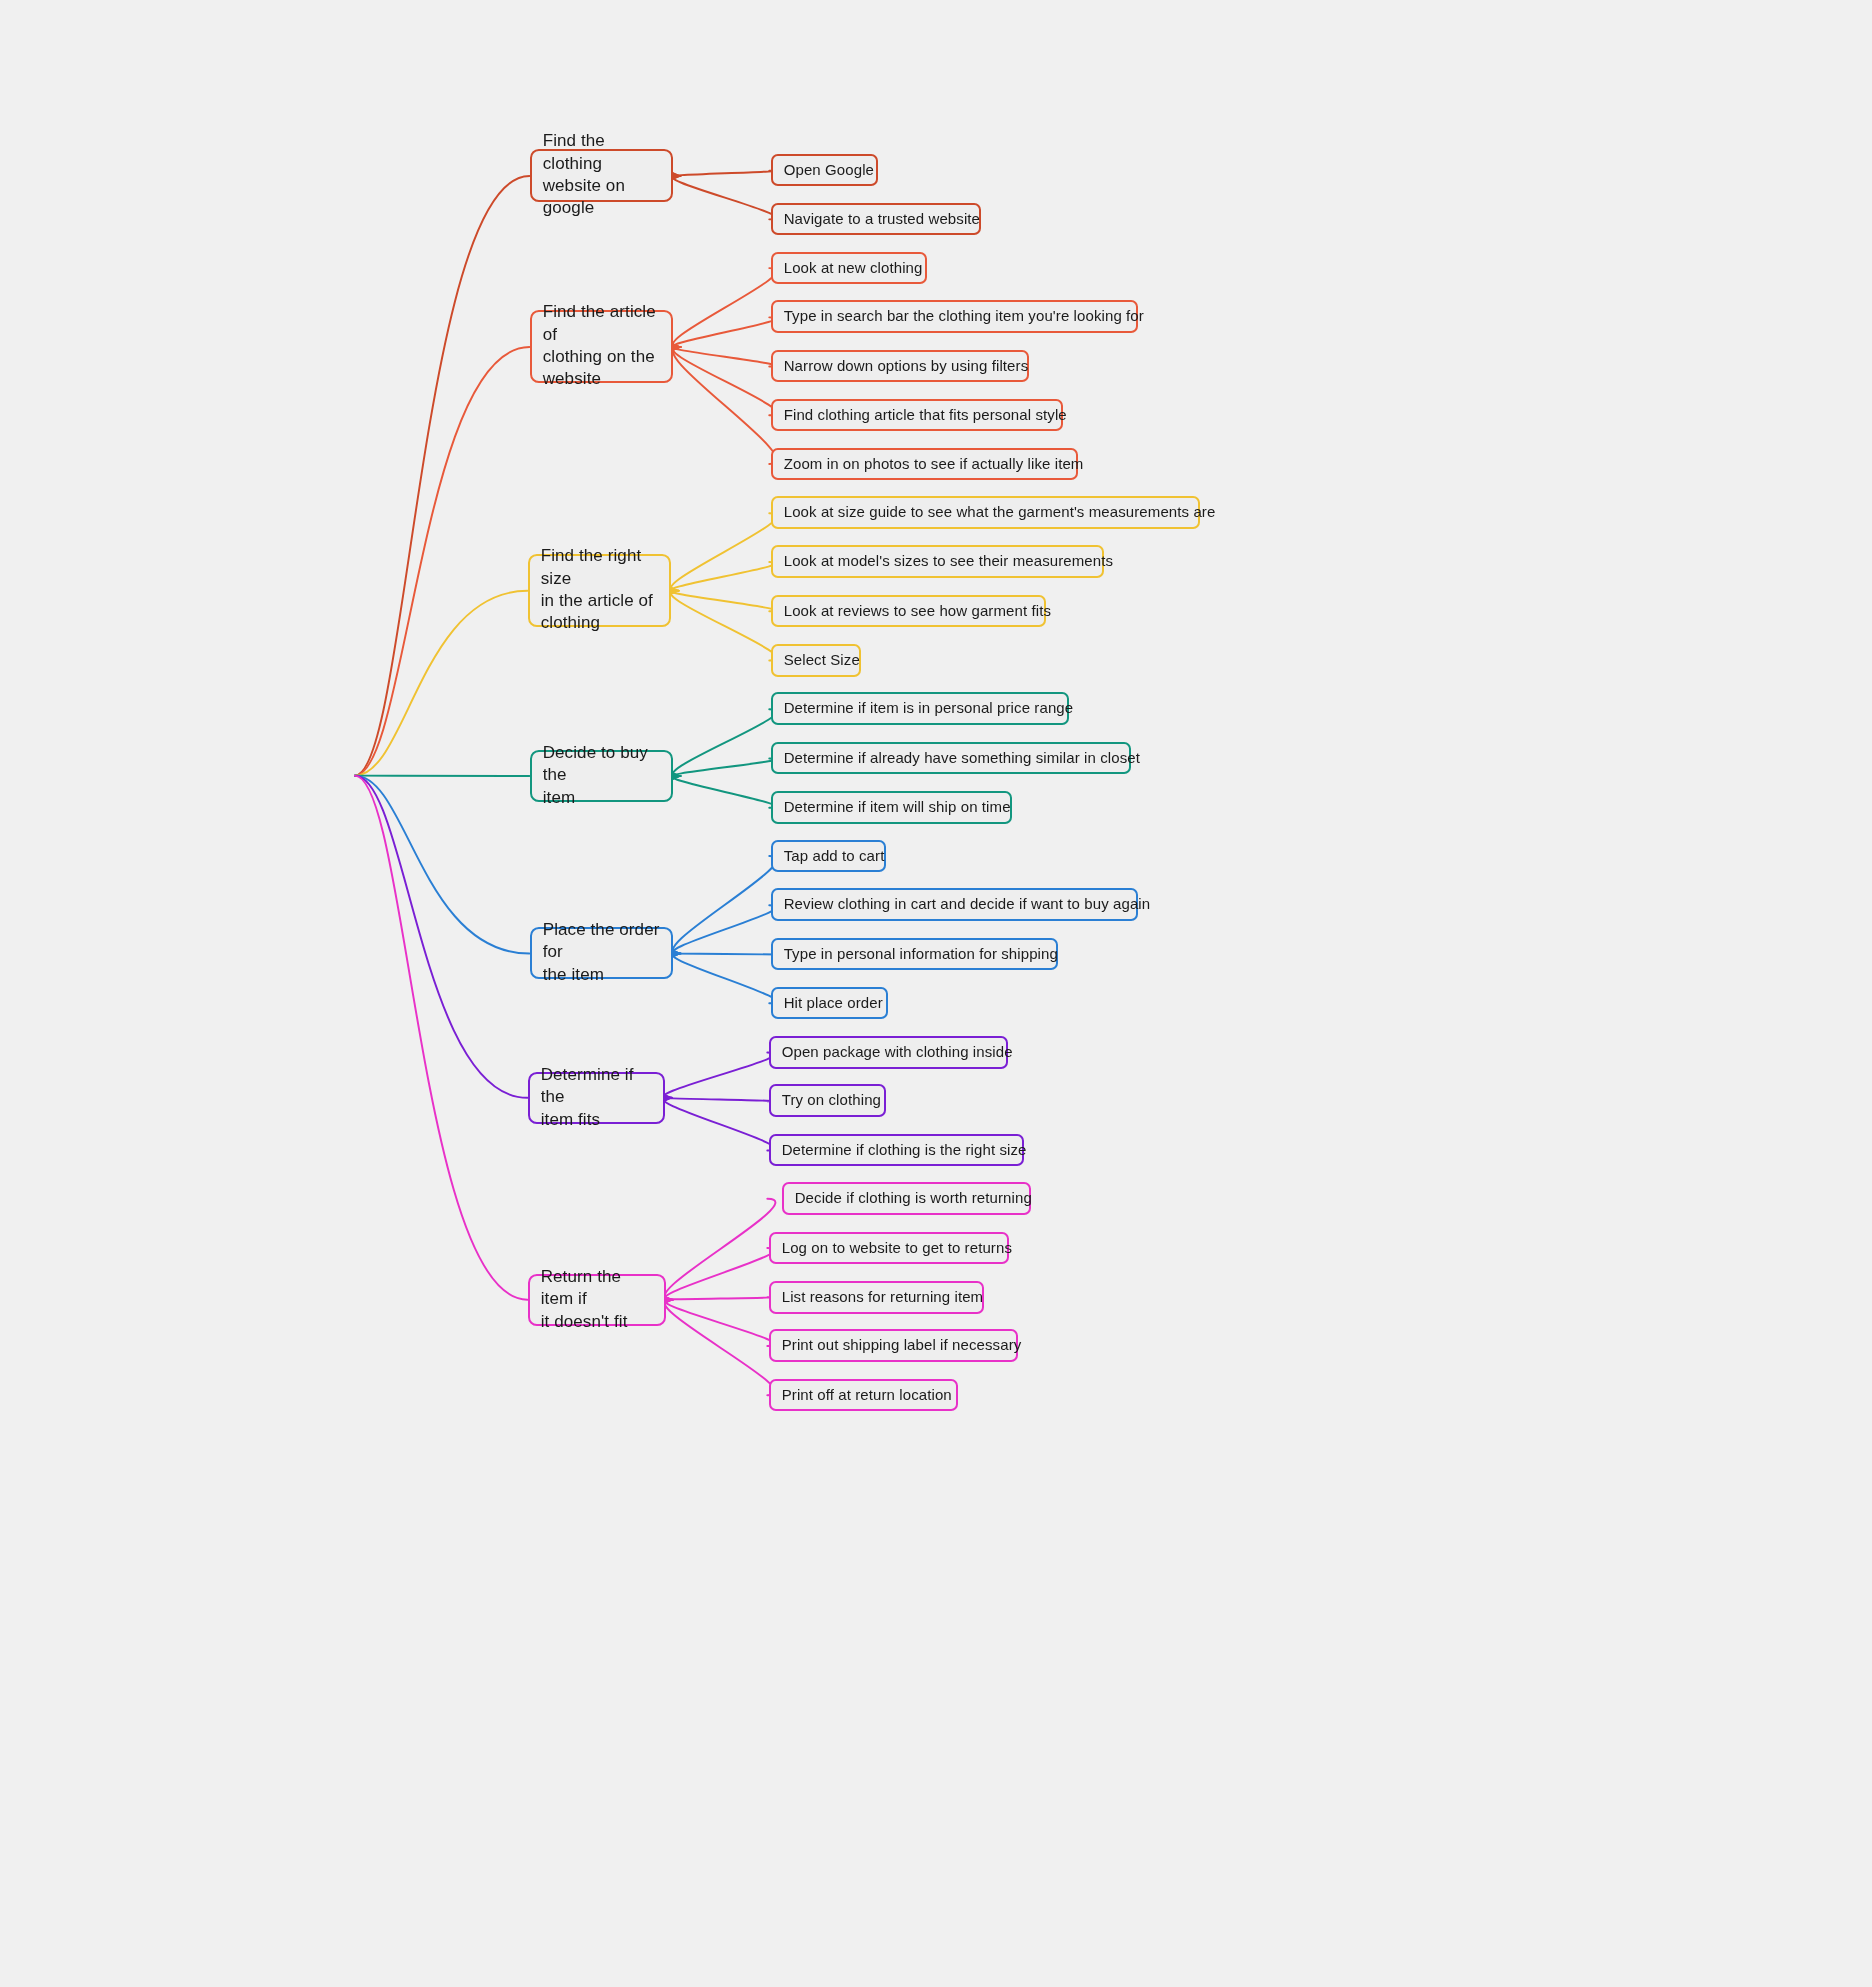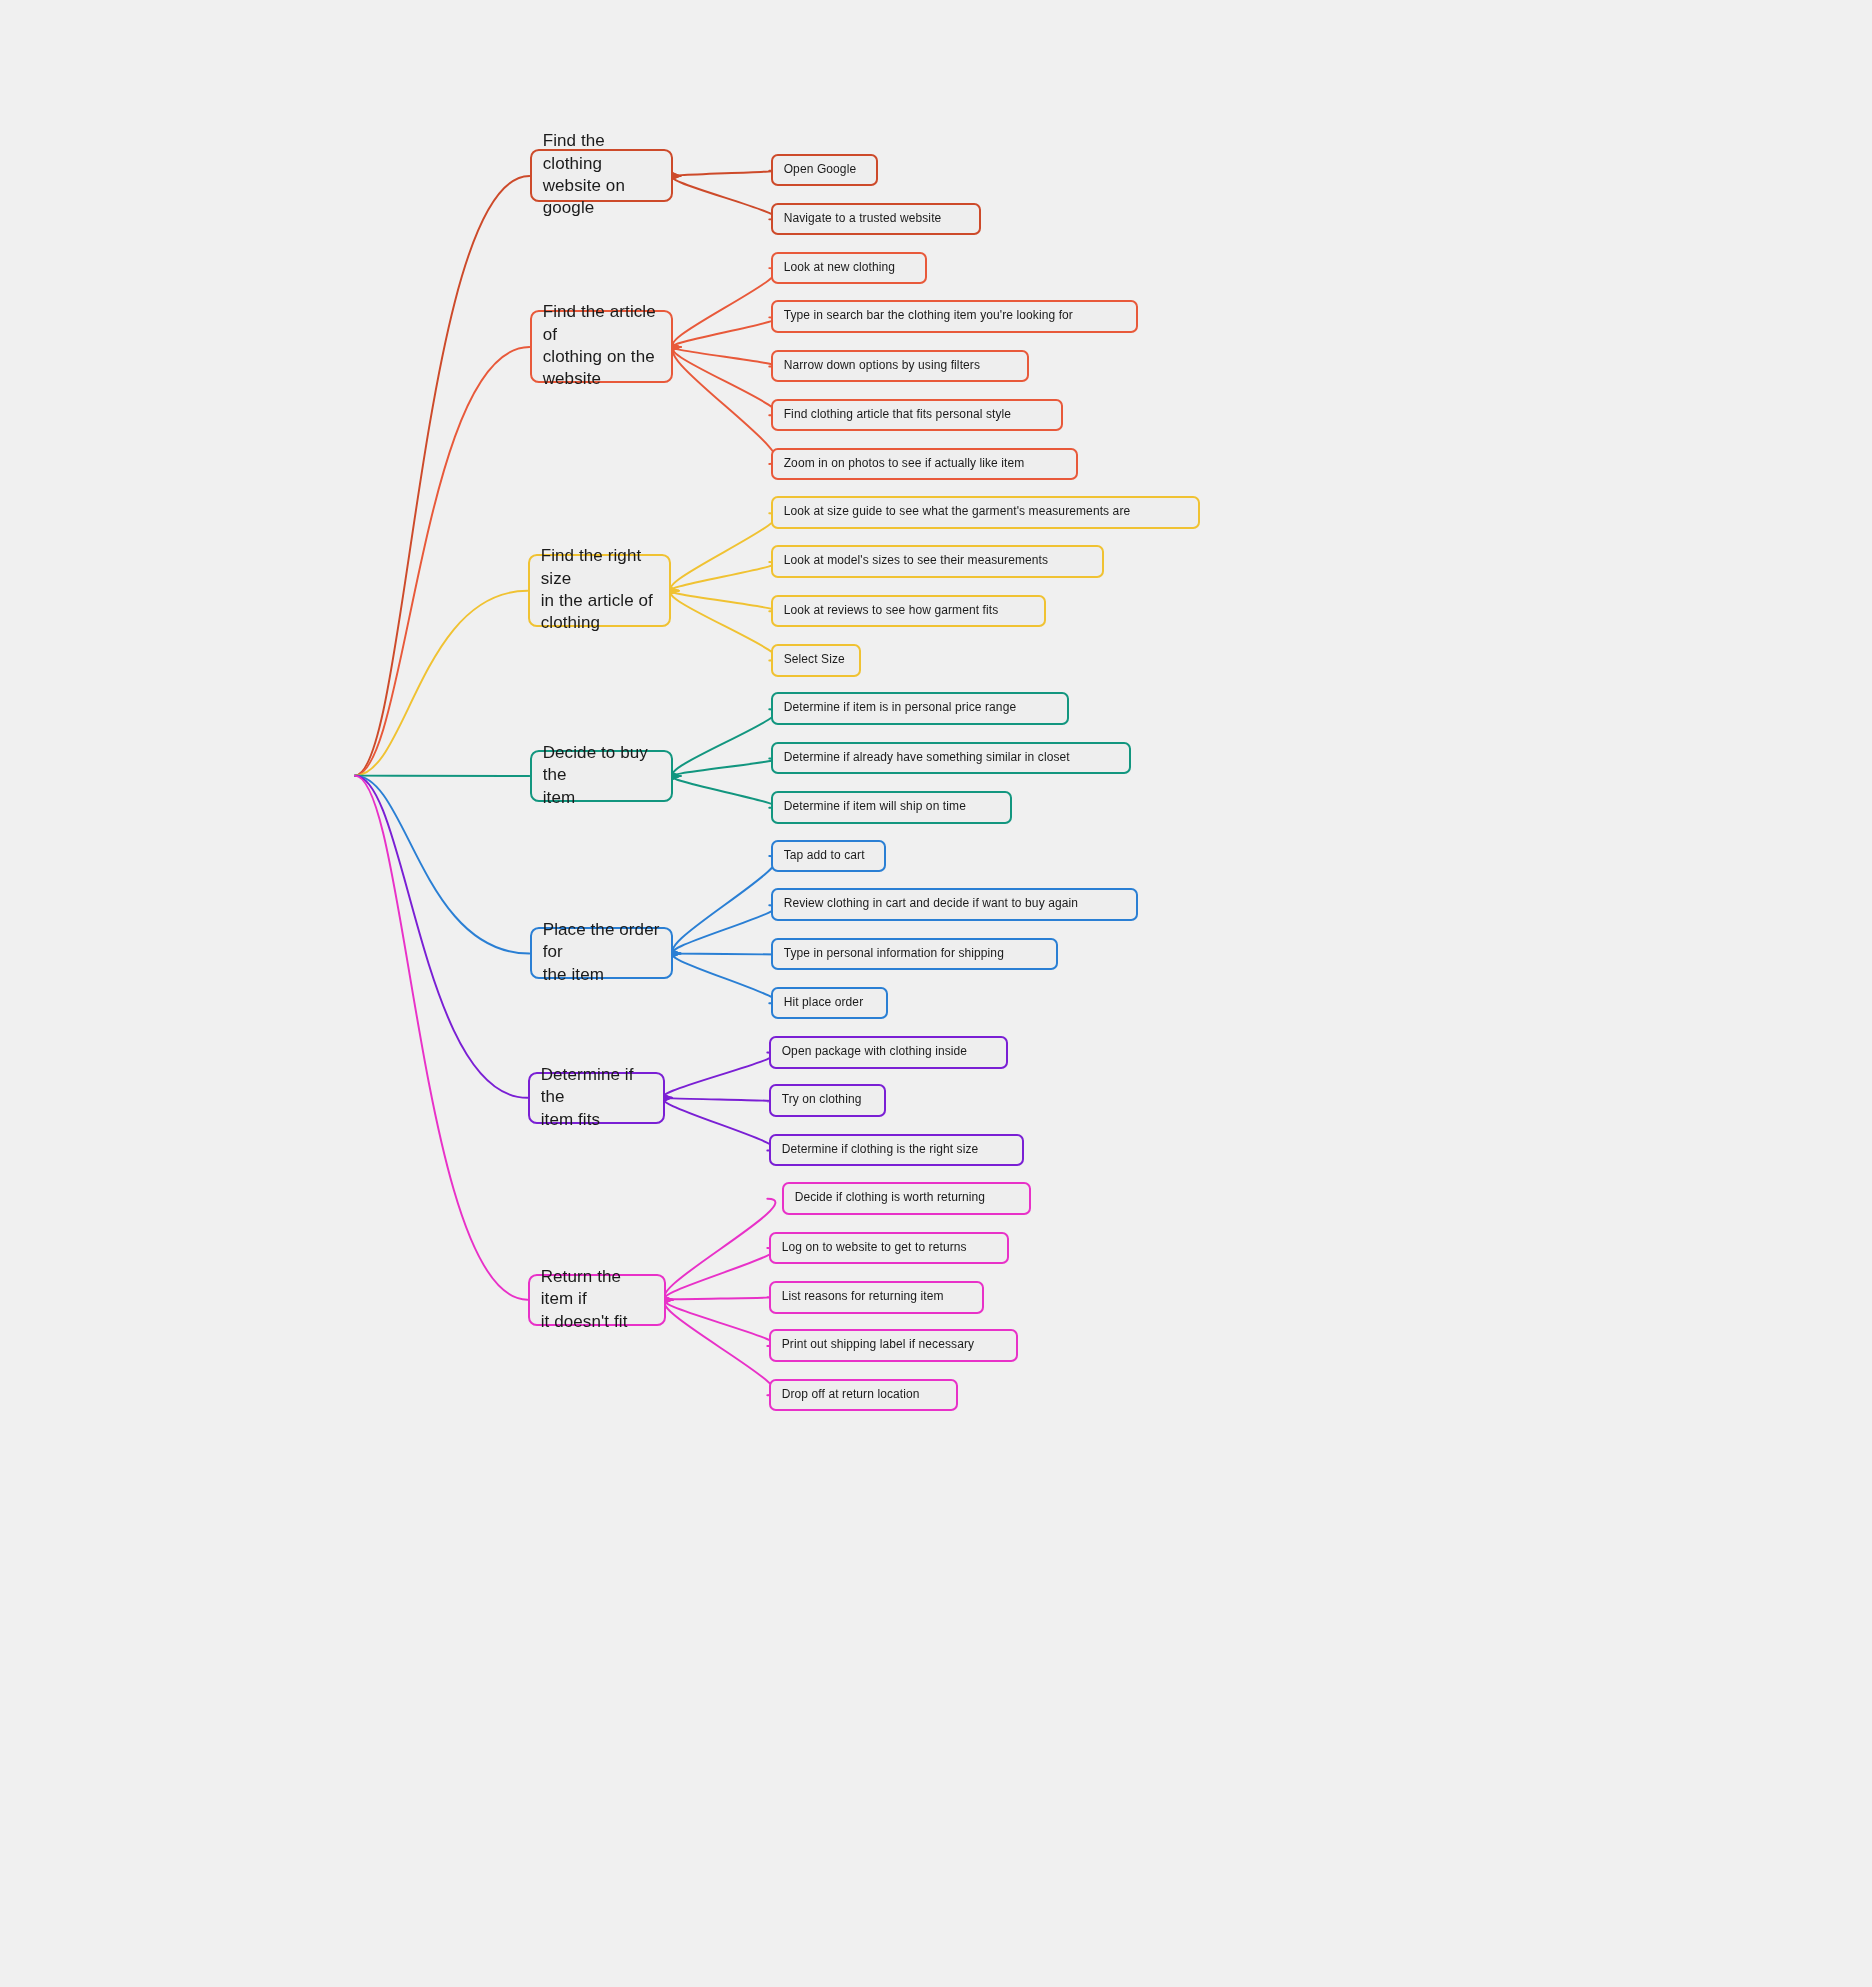--- a/index.html
+++ b/index.html
@@ -55,21 +55,21 @@
     justify-content: center;
     text-align: center;
     font-size: 18.5px;
     padding: 9.8px 13.7px;
   }
   .node.branch {
     font-size: 17px;
     border-radius: 8.8px;
   }
   .node.leaf {
-    font-size: 12px;
+    font-size: 15px;
     border-radius: 6.8px;
     white-space: nowrap;
   }
 </style>
 </head>
 <body>
 
 <div id="mindmap-root">
   <svg id="edge-layer" width="1872" height="1988" viewBox="0 0 1920 2038">
       <defs>
@@ -215,17 +215,17 @@
       <div class="node leaf" style="left: 769px; top: 1232px; width: 240px; height: 32px; border-color: rgb(232, 49, 200);">
         <span>Log on to website to get to returns</span>
       </div>
       <div class="node leaf" style="left: 769px; top: 1281px; width: 215px; height: 33px; border-color: rgb(232, 49, 200);">
         <span>List reasons for returning item</span>
       </div>
       <div class="node leaf" style="left: 769px; top: 1329px; width: 249px; height: 33px; border-color: rgb(232, 49, 200);">
         <span>Print out shipping label if necessary</span>
       </div>
       <div class="node leaf" style="left: 769px; top: 1379px; width: 189px; height: 32px; border-color: rgb(232, 49, 200);">
-        <span>Drop off at return location</span>
+        <span>Print off at return location</span>
       </div>
     </div>
 </div>
 
 
 </body></html>

